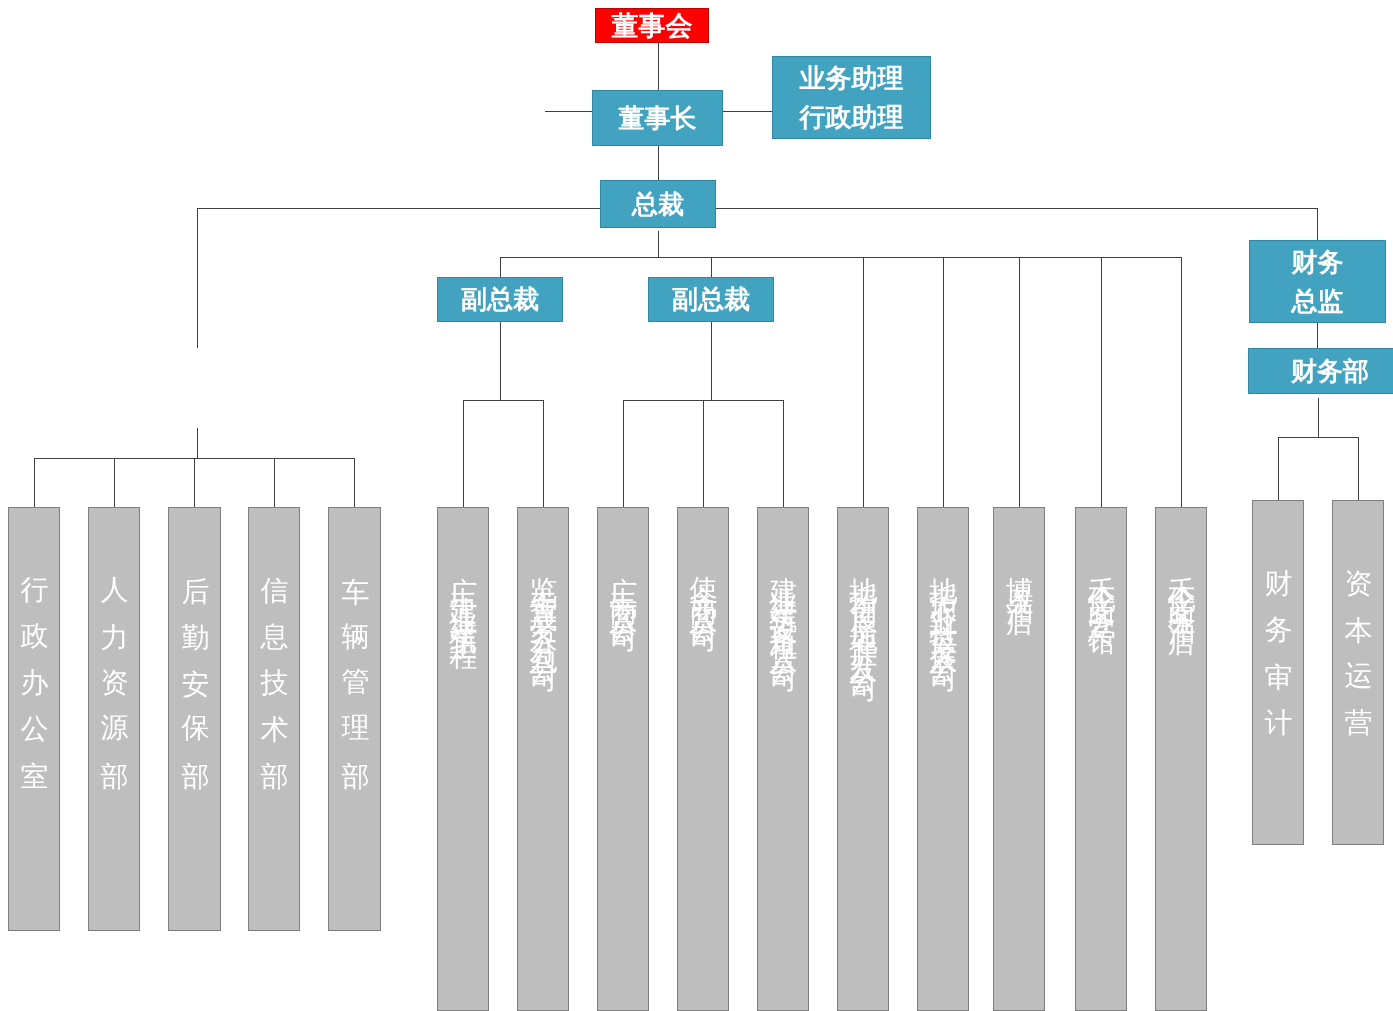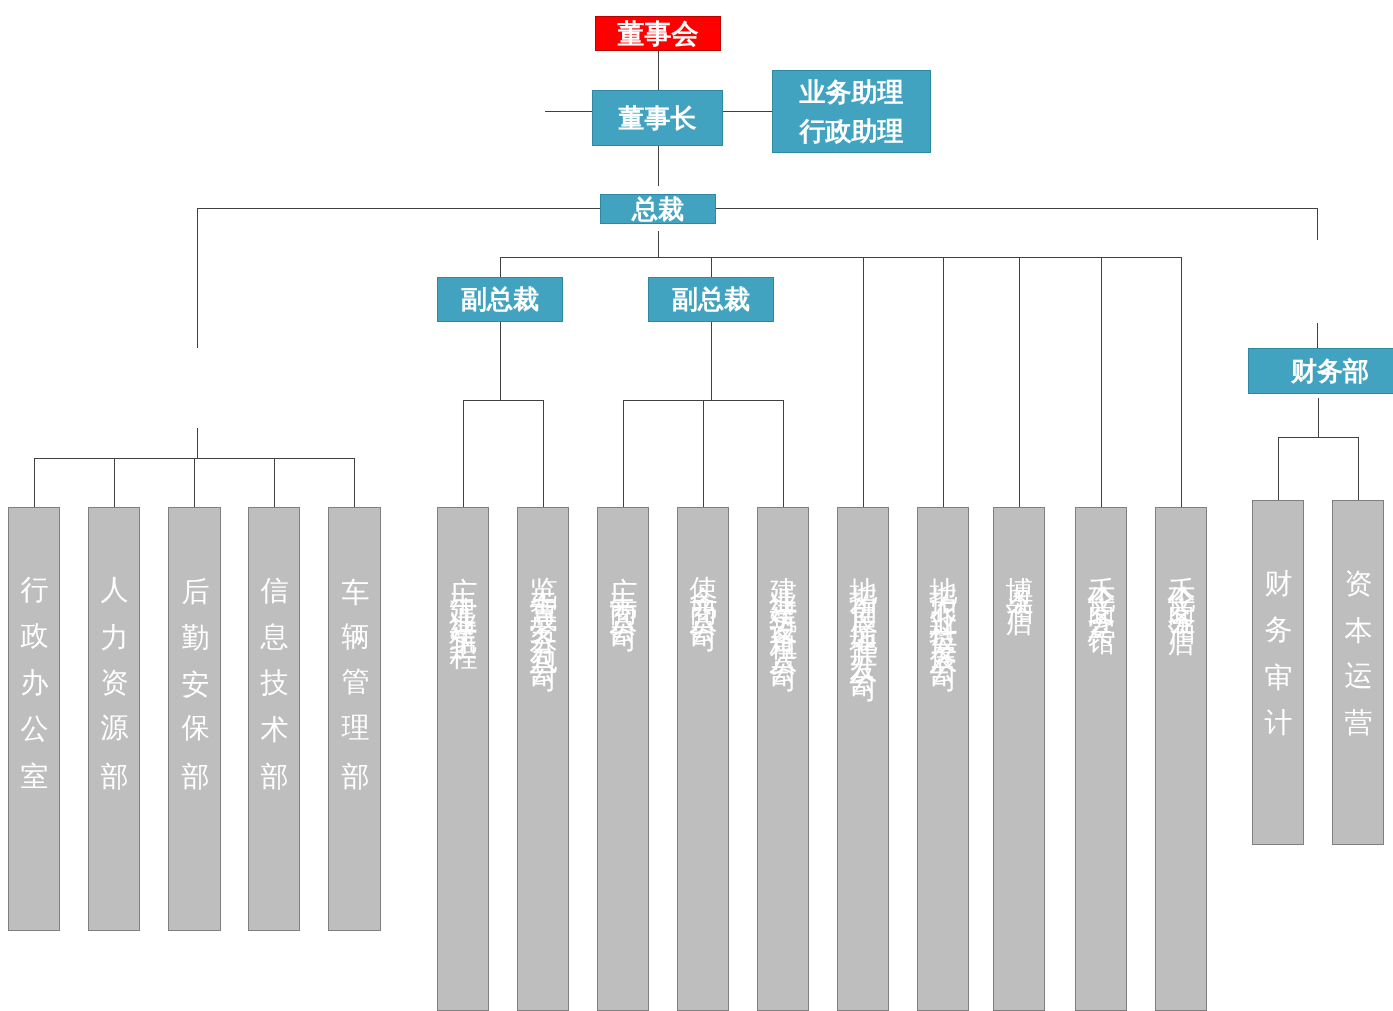--- a/index.html
+++ b/index.html
@@ -105,34 +105,36 @@
     <path d="M194,458 V507"></path>
     <path d="M274,458 V507"></path>
     <path d="M354,458 V507"></path>
     <path d="M1317,323 V352"></path>
     <path d="M1318,398 V437"></path>
     <path d="M1278,437 H1358"></path>
     <path d="M1278,437 V500"></path>
     <path d="M1358,437 V500"></path>
   </svg>
 
-  <div class="node board" style="left:595px;top:16px;width:126px;height:35px">董事会</div>
+  <div class="node board" style="left:595px;top:8px;width:114px;height:35px">董事会</div>
 
 
   <div class="node exec" style="left:592px;top:90px;width:131px;height:56px">董事长</div>
 
-  <div class="node exec" style="left:772px;top:70px;width:159px;height:83px">业务助理
+  <div class="node exec" style="left:772px;top:56px;width:159px;height:83px">业务助理
 行政助理</div>
 
-  <div class="node exec" style="left:600px;top:194px;width:116px;height:30px">总裁</div>
+  <div class="node exec" style="left:600px;top:180px;width:116px;height:48px">总裁</div>
 
   <div class="node exec" style="left:437px;top:277px;width:126px;height:45px">副总裁</div>
 
   <div class="node exec" style="left:648px;top:277px;width:126px;height:45px">副总裁</div>
 
+  <div class="node exec" style="left:1249px;top:240px;width:137px;height:83px">财务
+总监</div>
 
   <div class="node exec" style="left:1248px;top:348px;width:164px;height:46px">财务部</div>
 
 
   <div class="vnode spread" style="left:8px;top:507px;width:52px;height:424px">行政办公室</div>
   <div class="vnode spread" style="left:88px;top:507px;width:52px;height:424px">人力资源部</div>
   <div class="vnode spread" style="left:168px;top:507px;width:53px;height:424px">后勤安保部</div>
   <div class="vnode spread" style="left:248px;top:507px;width:52px;height:424px">信息技术部</div>
   <div class="vnode spread" style="left:328px;top:507px;width:53px;height:424px">车辆管理部</div>
 

